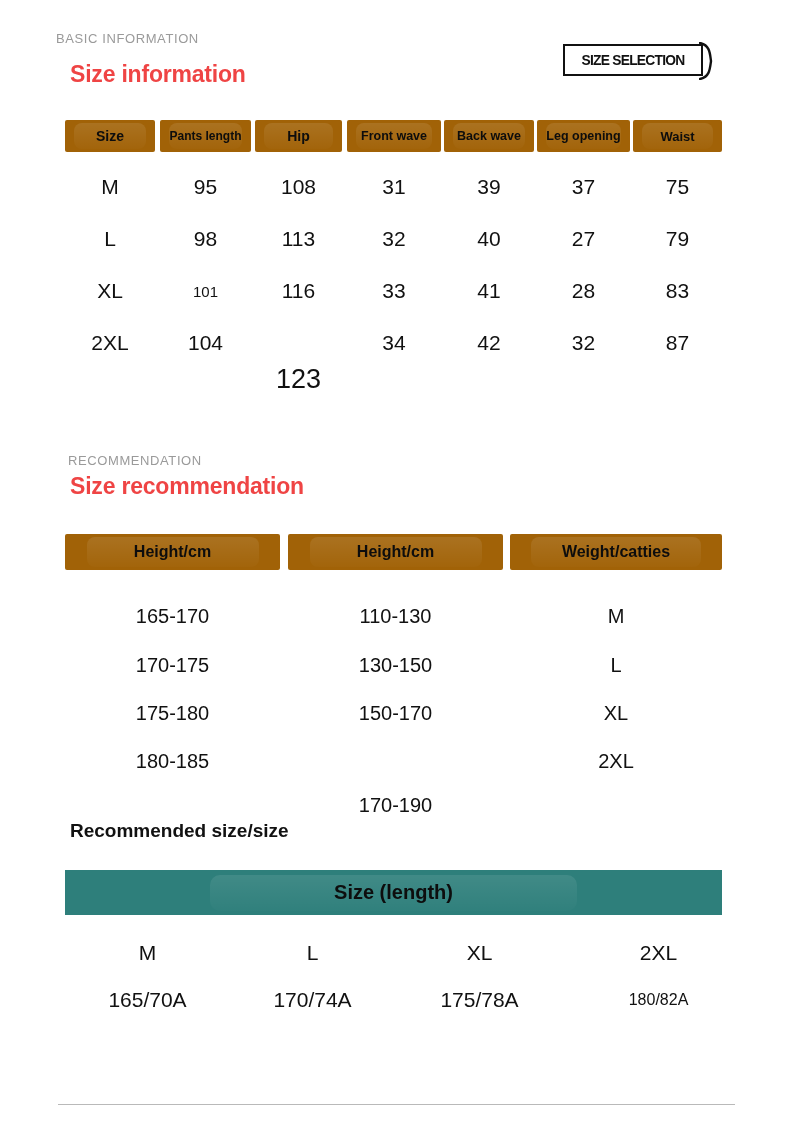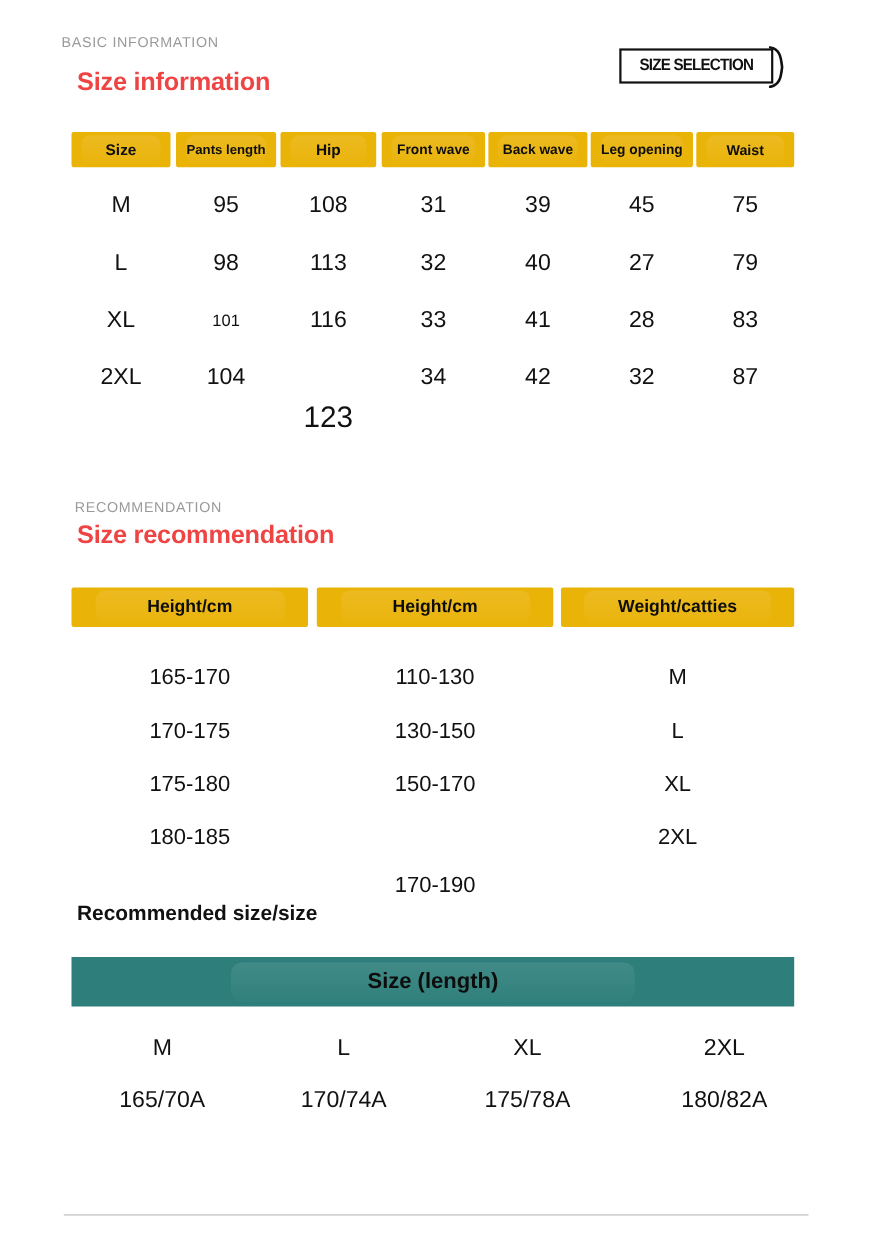--- a/index.html
+++ b/index.html
@@ -85,21 +85,21 @@
     position: absolute;
     left: 136px;
     top: -2px;
     width: 18px;
     height: 38px;
   }
 
   
   .thead-cell {
     position: absolute;
-    background: #eab308;
+    background: #a16207;
     color: #0d0d0d;
     font-weight: bold;
     display: flex;
     align-items: center;
     justify-content: center;
     text-align: center;
     border-radius: 2px;
     overflow: hidden;
     white-space: nowrap;
   }
@@ -213,21 +213,21 @@
   <div class="tcell" style="left:255px; top:172px; width:87px; height:30px; font-size:21px;">
       <span>108</span>
     </div>
   <div class="tcell" style="left:347px; top:172px; width:94px; height:30px; font-size:21px;">
       <span>31</span>
     </div>
   <div class="tcell" style="left:444px; top:172px; width:90px; height:30px; font-size:21px;">
       <span>39</span>
     </div>
   <div class="tcell" style="left:537px; top:172px; width:93px; height:30px; font-size:21px;">
-      <span>45</span>
+      <span>37</span>
     </div>
   <div class="tcell" style="left:633px; top:172px; width:89px; height:30px; font-size:21px;">
       <span>75</span>
     </div>
 
   <div class="tcell" style="left:65px;  top:224px; width:90px; height:30px; font-size:21px;">
       <span>L</span>
     </div>
   <div class="tcell" style="left:160px; top:224px; width:91px; height:30px; font-size:21px;">
       <span>98</span>
@@ -367,19 +367,19 @@
 
   <div class="tcell" style="left:65px;  top:985px; width:165px; height:30px; font-size:21px;">
       <span>165/70A</span>
     </div>
   <div class="tcell" style="left:230px; top:985px; width:165px; height:30px; font-size:21px;">
       <span>170/74A</span>
     </div>
   <div class="tcell" style="left:397px; top:985px; width:165px; height:30px; font-size:21px;">
       <span>175/78A</span>
     </div>
-  <div class="tcell" style="left:576px; top:985px; width:165px; height:30px; font-size:21px;">
+  <div class="tcell" style="left:576px; top:985px; width:165px; height:30px; font-size:16px;">
       <span>180/82A</span>
     </div>
 
   <div class="divider"></div>
 
 </div>
 
 </body></html>

